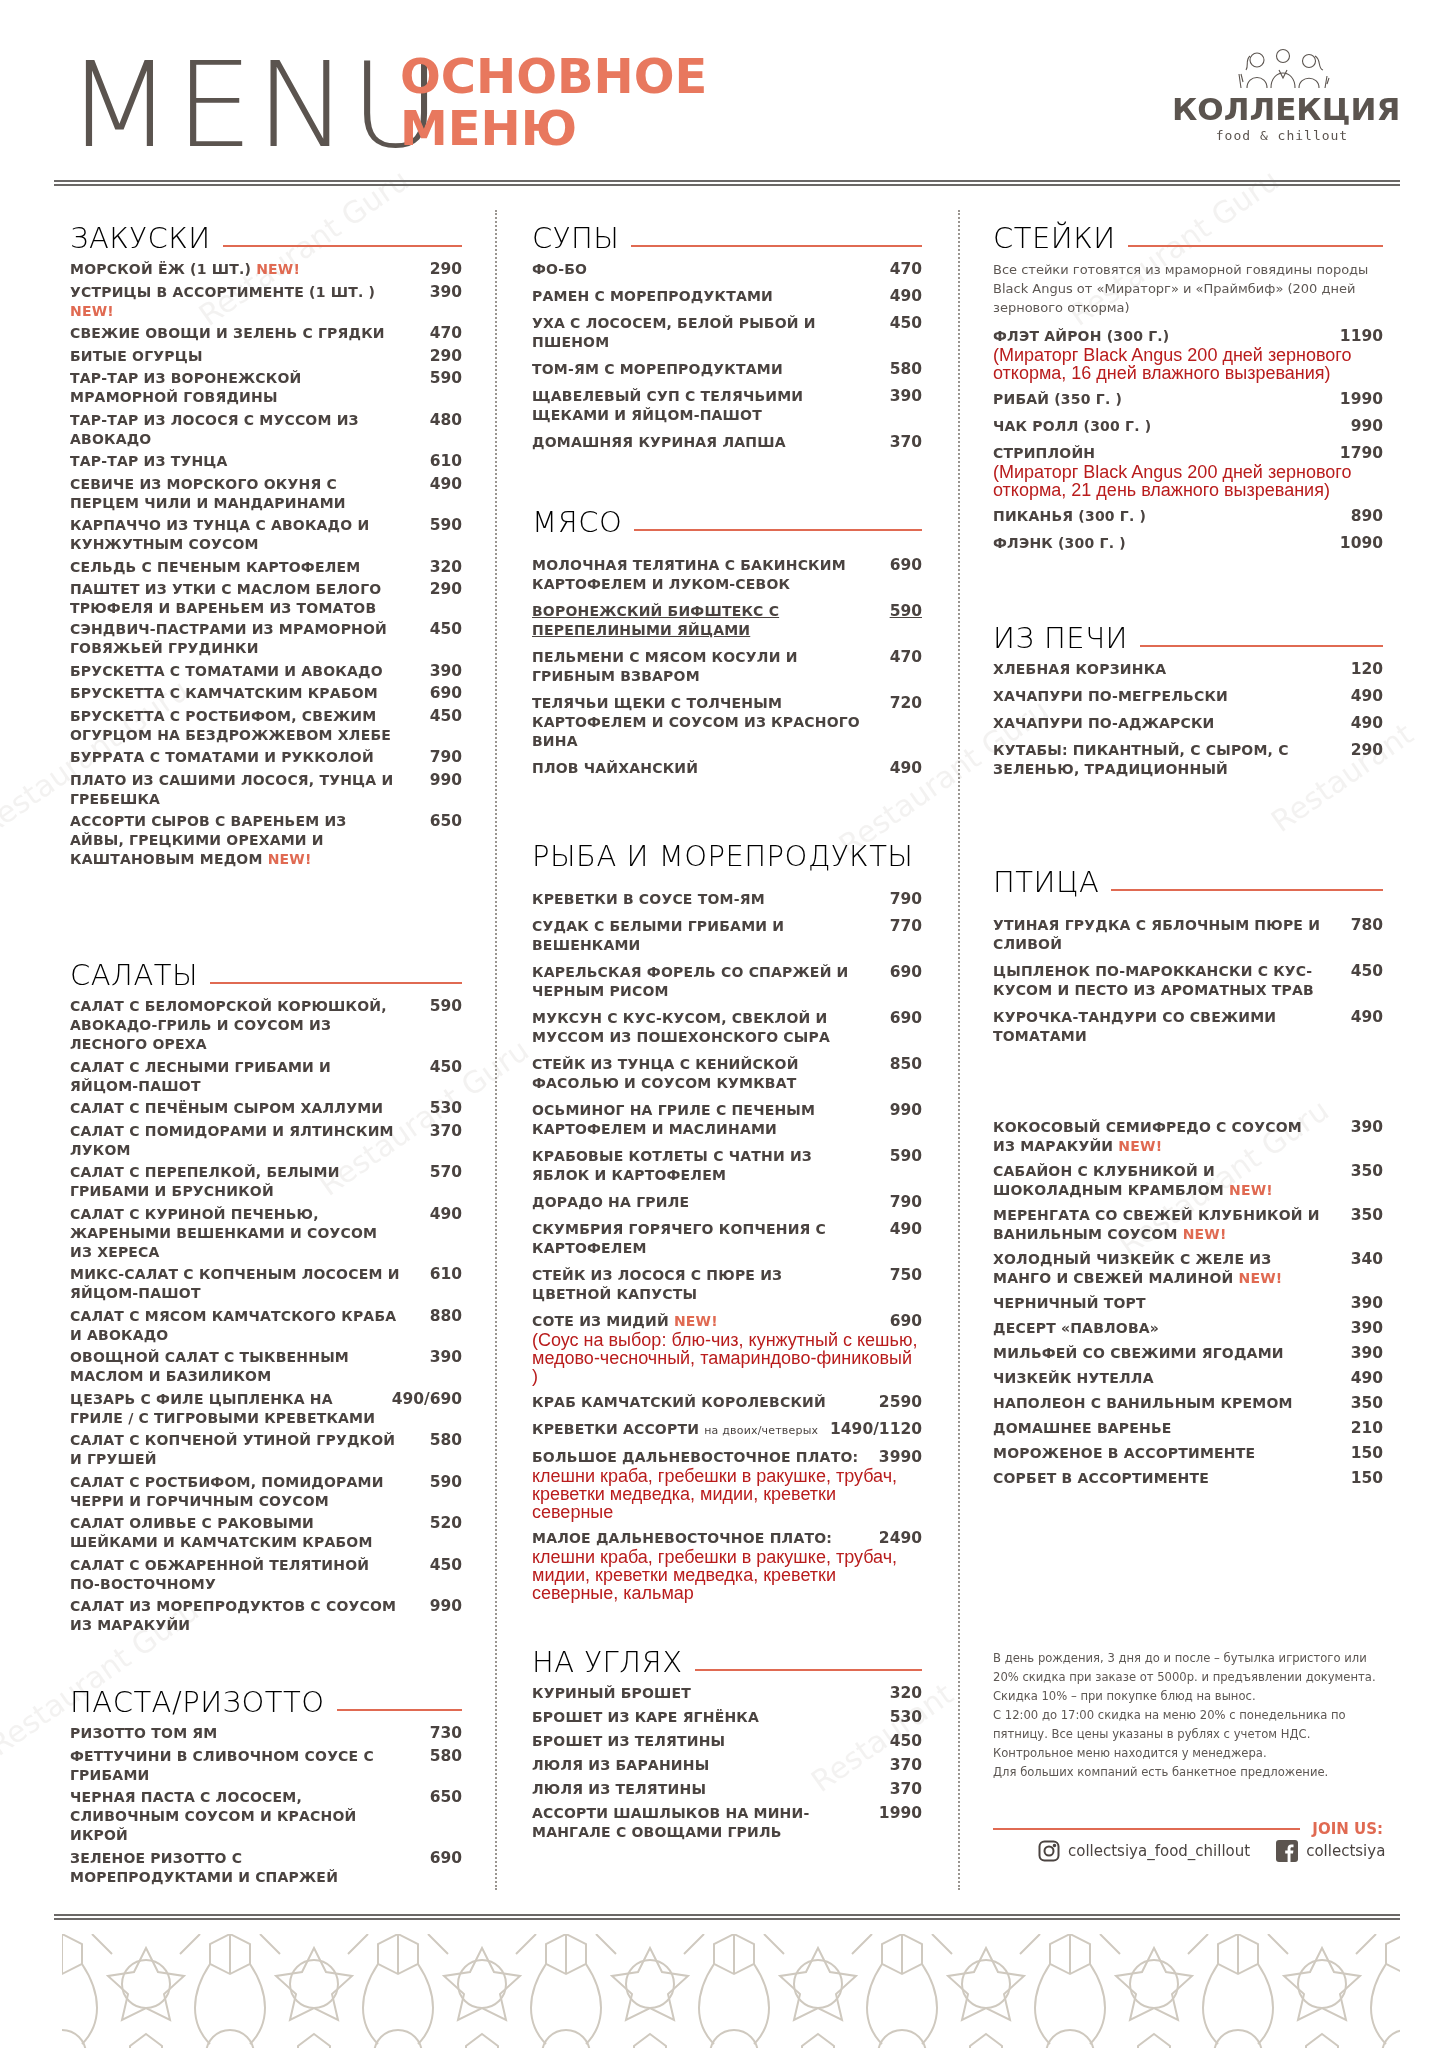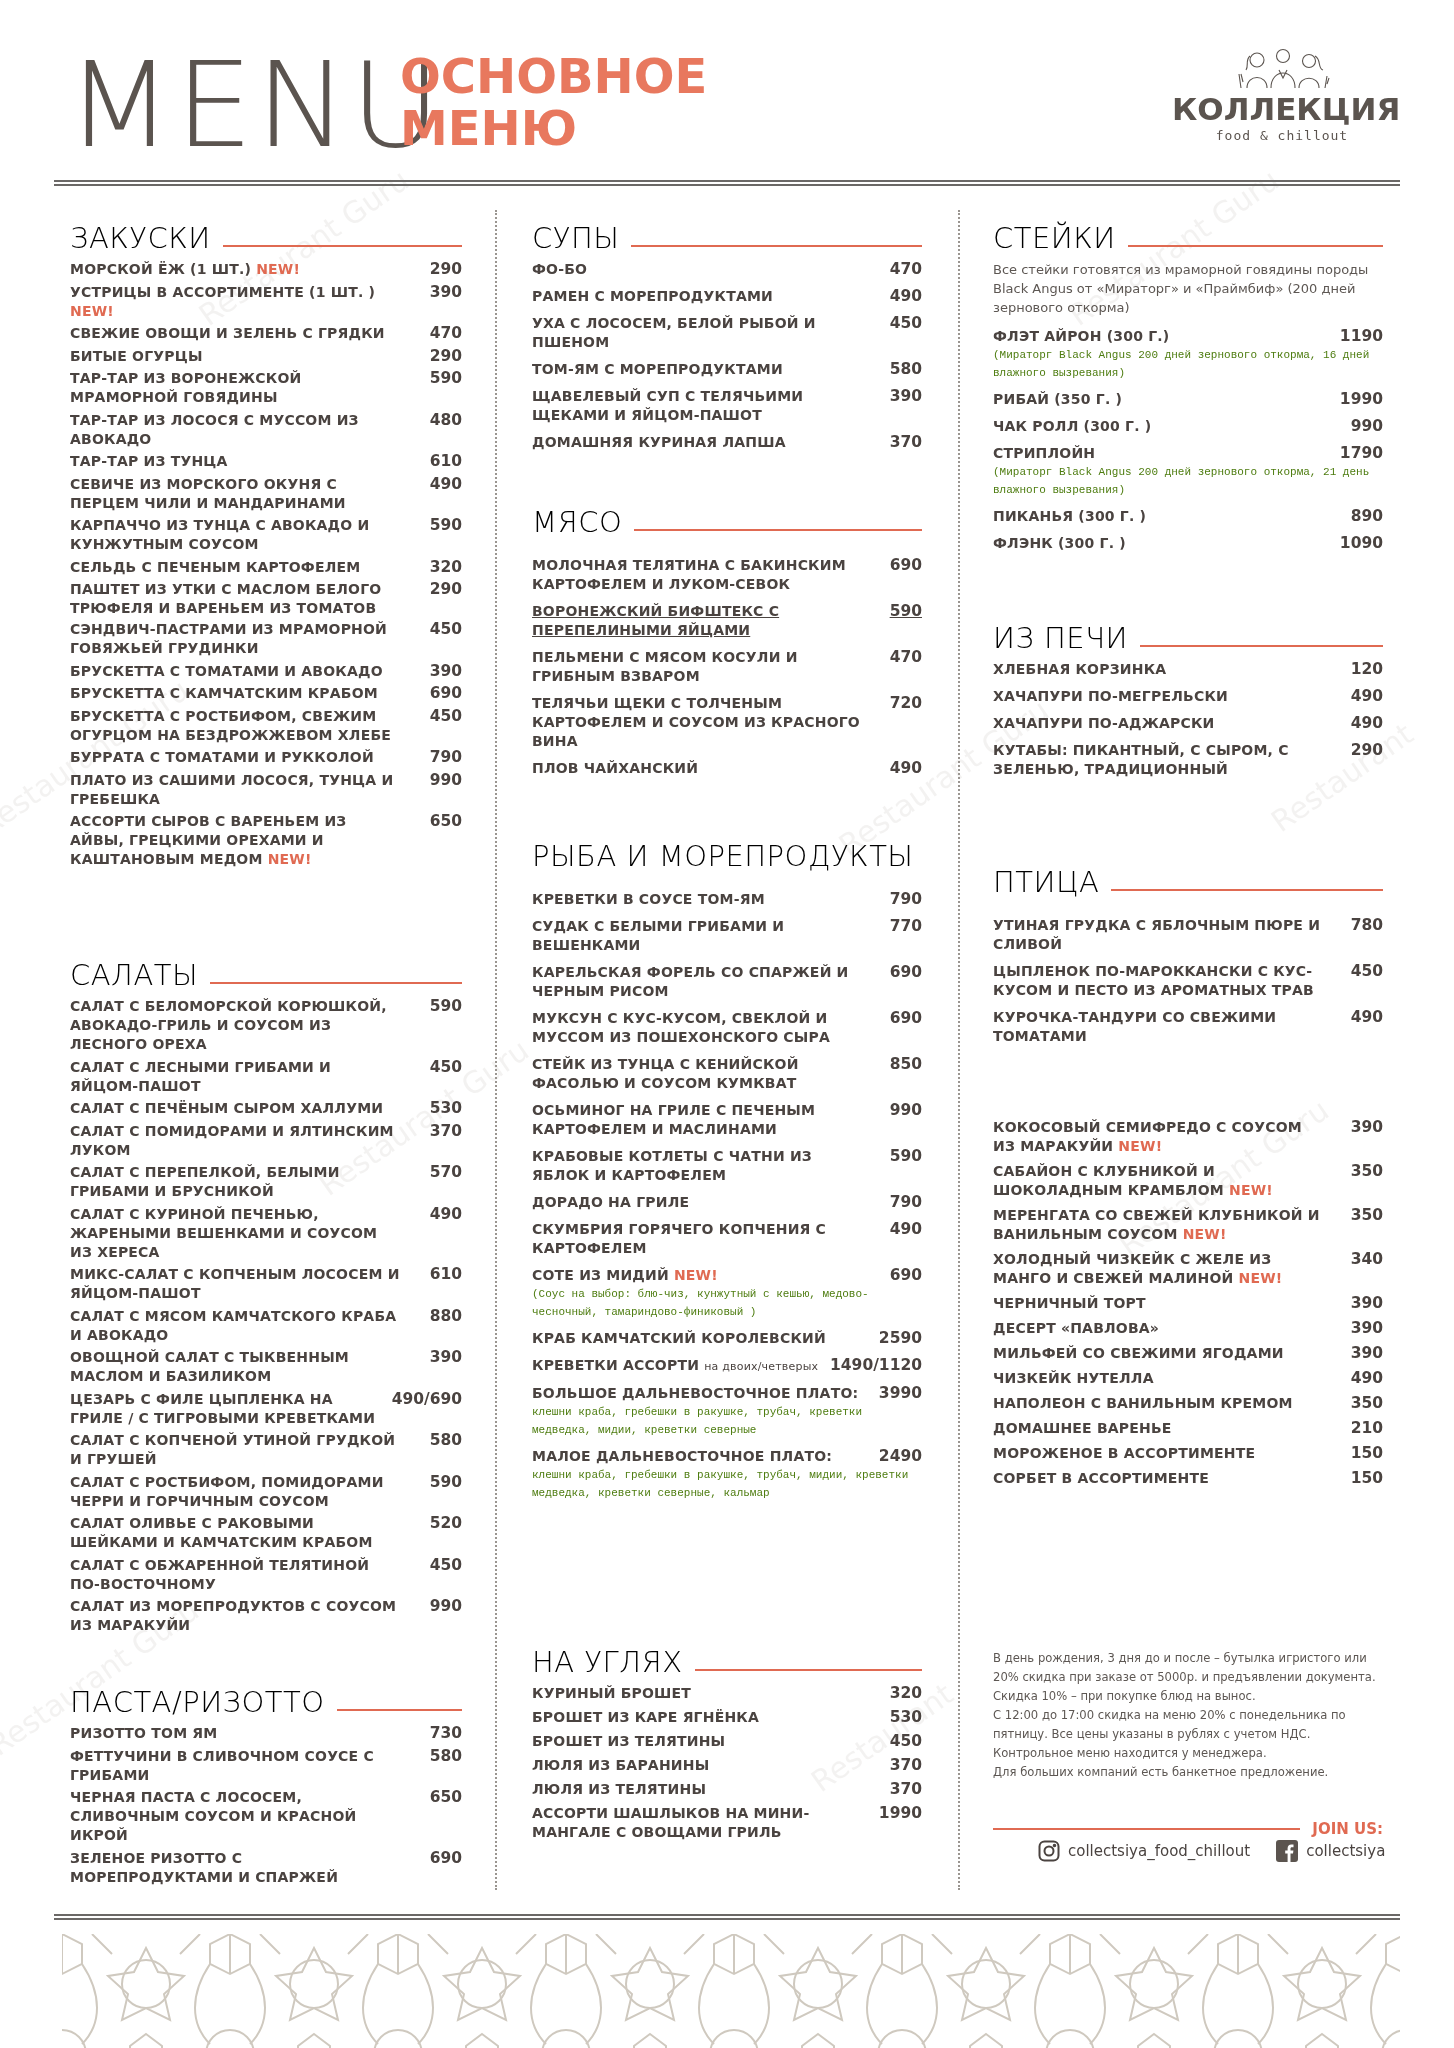--- a/index.html
+++ b/index.html
@@ -50,21 +50,21 @@
   .item-name {
     font-family: "DejaVu Sans", sans-serif; font-weight: bold; font-size: 14px; line-height: 19px;
     color: #4a4340; text-transform: uppercase; letter-spacing: 0.2px; max-width: 330px;
   }
   .item-price {
     font-family: "DejaVu Sans", sans-serif; font-weight: bold; font-size: 15.5px; line-height: 19px;
     color: #4a4340; text-align: right; white-space: nowrap; padding-left: 8px;
   }
   .badge-new { color: #e06a52; font-weight: bold; }
   .item-desc {
-    font-family: Liberation Mono, monospace; font-size: 11px; line-height: 18px; color: #4d7c0f;
+    font-family: Liberation Sans, sans-serif; font-size: 18px; line-height: 18px; color: #b91c1c;
   }
   .item-small { font-family: "DejaVu Sans", sans-serif; font-size: 11px; font-weight: normal; text-transform: none; }
   .sec-note {
     font-family: "DejaVu Sans", sans-serif; font-size: 13px; line-height: 19px; color: #5d5753; margin-bottom: 10px;
   }
 
   .footnote {
     position: absolute; left: 993px; top: 1649px; width: 400px;
     font-family: "DejaVu Sans", sans-serif; font-size: 11.6px; line-height: 19px; color: #5d5753;
   }
@@ -497,20 +497,26 @@
       <div style="margin-bottom: 8px;">
         <div class="item">
           <div class="item-name"><span>Дорадо на гриле</span></div>
           <div class="item-price">790</div>
         </div>
       </div>
       <div style="margin-bottom: 8px;">
         <div class="item">
           <div class="item-name"><span>Скумбрия горячего копчения с картофелем</span></div>
           <div class="item-price">490</div>
+        </div>
+      </div>
+      <div style="margin-bottom: 8px;">
+        <div class="item">
+          <div class="item-name"><span>Стейк из лосося с пюре из цветной капусты</span></div>
+          <div class="item-price">750</div>
         </div>
       </div>
       <div style="margin-bottom: 8px;">
         <div class="item">
           <div class="item-name"><span>Соте из мидий</span> <span class="badge-new">NEW!</span></div>
           <div class="item-price">690</div>
         </div>
         <div class="item-desc">(Соус на выбор: блю-чиз, кунжутный с кешью, медово-чесночный, тамариндово-финиковый )</div>
       </div>
       <div style="margin-bottom: 8px;">

